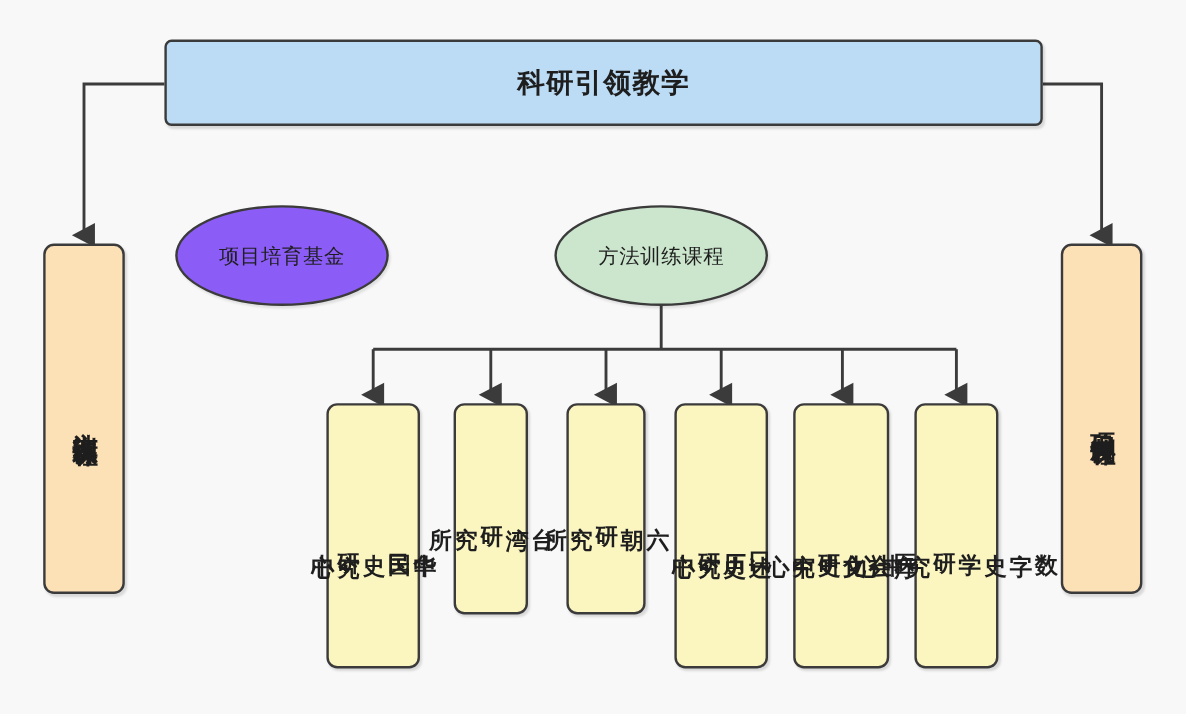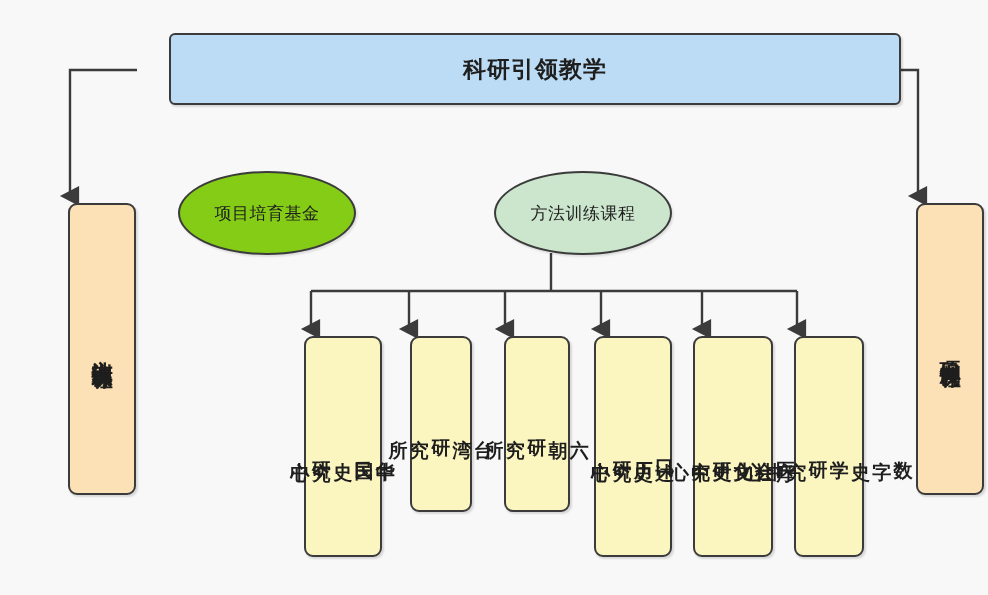--- a/index.html
+++ b/index.html
@@ -29,21 +29,20 @@
   .node {
     position: absolute;
     box-sizing: border-box;
     border: 2.2px solid #3b3b3b;
     display: flex;
     align-items: center;
     justify-content: center;
     text-align: center;
     color: #1e1e1e;
     box-shadow: 1.5px 2px 2px rgba(0,0,0,0.13);
-    margin-left: 32px;
   }
   .node.root {
     border-radius: 6px;
     font-size: 23px;
     font-weight: bold;
     letter-spacing: 1px;
   }
   .node.ellipse {
     border-radius: 50%;
     font-size: 17px;
@@ -115,21 +114,21 @@
     <span>科研引领教学</span>
   </div>
 
   <div class="node vert" id="node-branch-0" style="left: 36px; top: 203px; width: 68px; height: 292px; background: rgb(252, 224, 182); border-color: rgb(59, 59, 59);">
     <span class="vtext">方法训练课程</span>
   </div>
   <div class="node vert" id="node-branch-1" style="left: 884px; top: 203px; width: 68px; height: 292px; background: rgb(252, 224, 182); border-color: rgb(59, 59, 59);">
     <span class="vtext">项目制课程</span>
   </div>
 
-  <div class="node ellipse" id="node-fund-0" style="left: 146px; top: 171px; width: 178px; height: 84px; background: #84cc16; border-color: rgb(59, 59, 59);">
+  <div class="node ellipse" id="node-fund-0" style="left: 146px; top: 171px; width: 178px; height: 84px; background: #8b5cf6; border-color: rgb(59, 59, 59);">
     <span>项目培育基金</span>
   </div>
   <div class="node ellipse" id="node-fund-1" style="left: 462px; top: 171px; width: 178px; height: 84px; background: rgb(203, 230, 205); border-color: rgb(59, 59, 59);">
     <span>方法训练课程</span>
   </div>
 
   <div class="node inst" id="node-inst-0" style="left: 272px; top: 336px; width: 78px; height: 221px; background: rgb(251, 245, 192); border-color: rgb(59, 59, 59);">
     <span class="vtext">中华<br>民国<br>史<br>研究<br>中心</span>
   </div>
   <div class="node inst" id="node-inst-1" style="left: 378px; top: 336px; width: 62px; height: 176px; background: rgb(251, 245, 192); border-color: rgb(59, 59, 59);">

